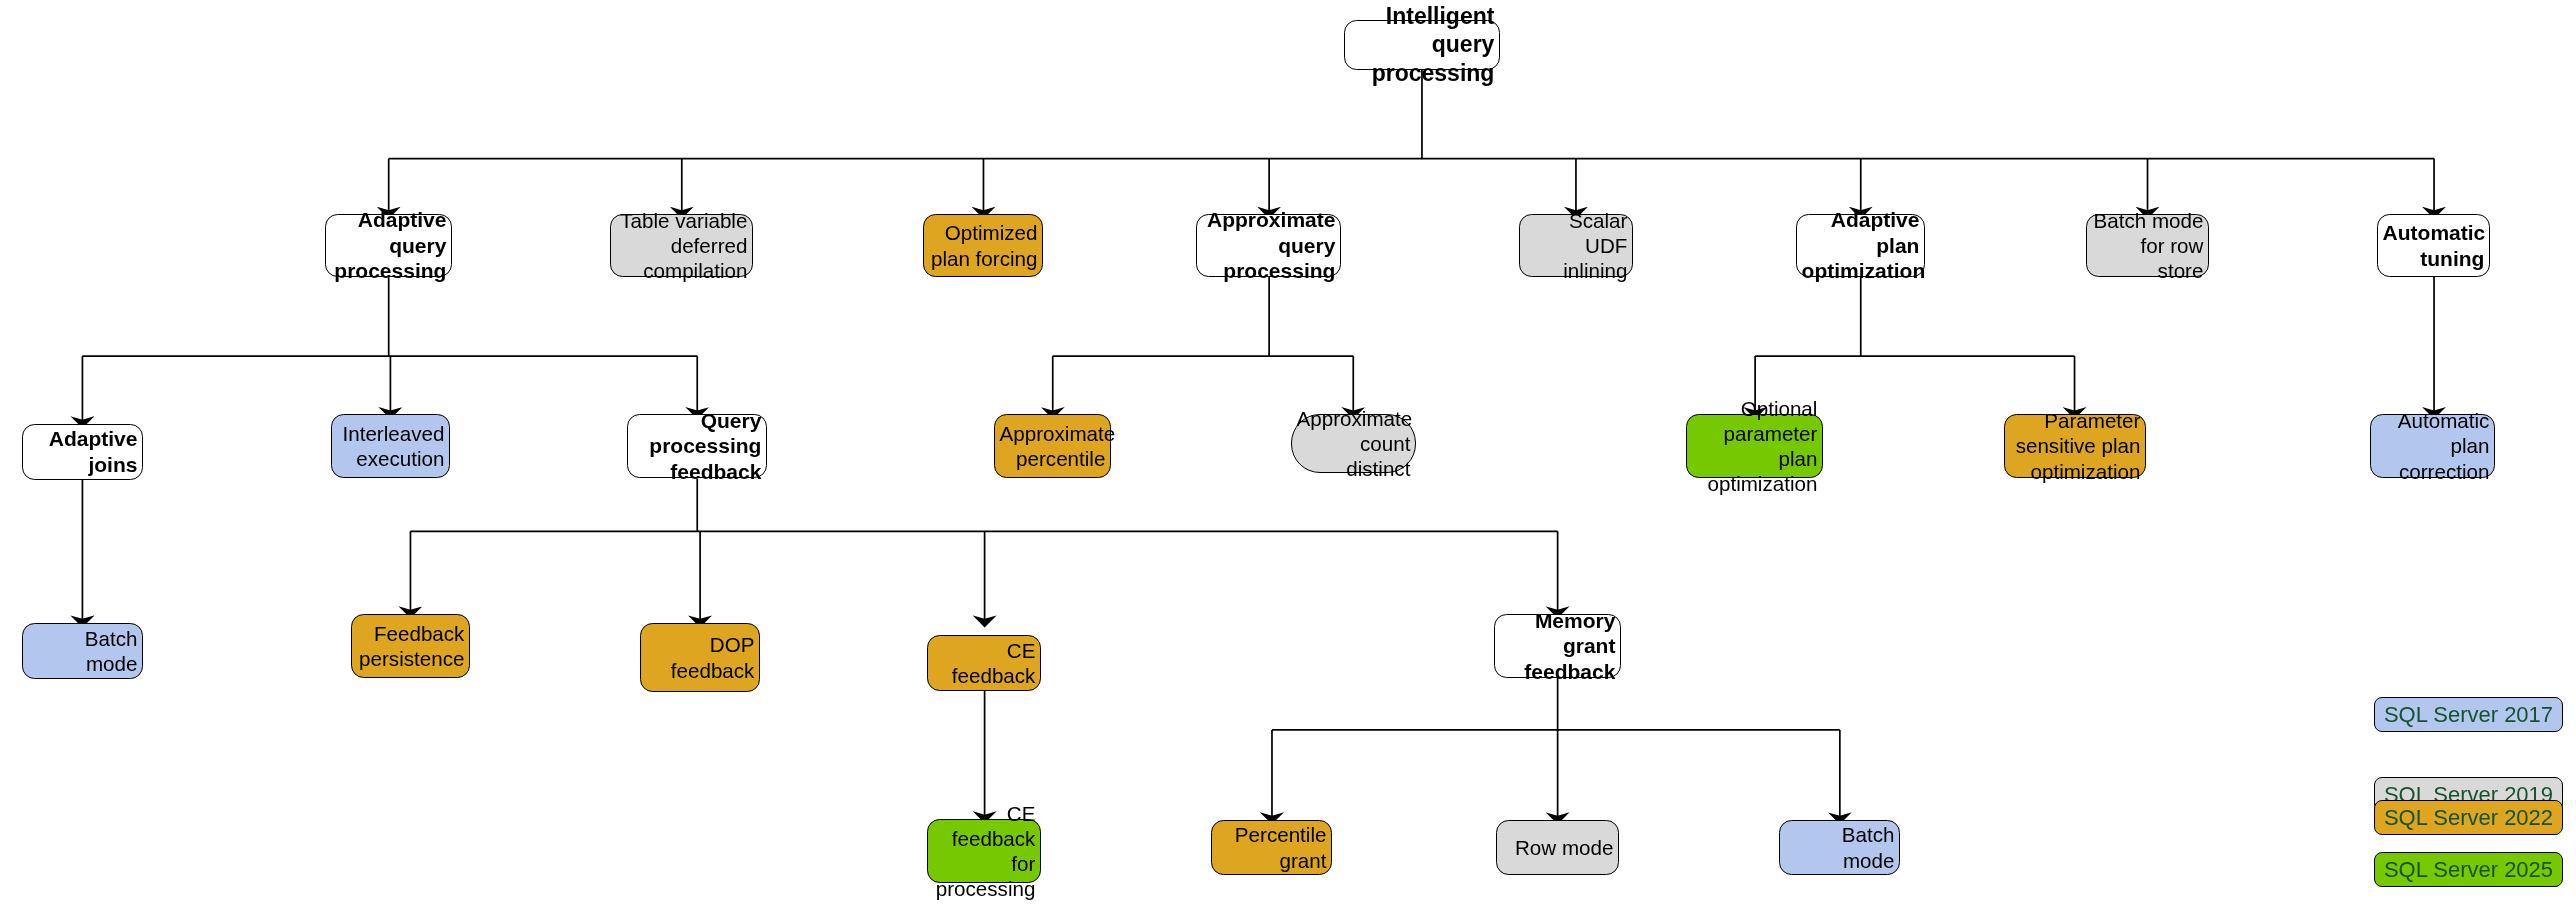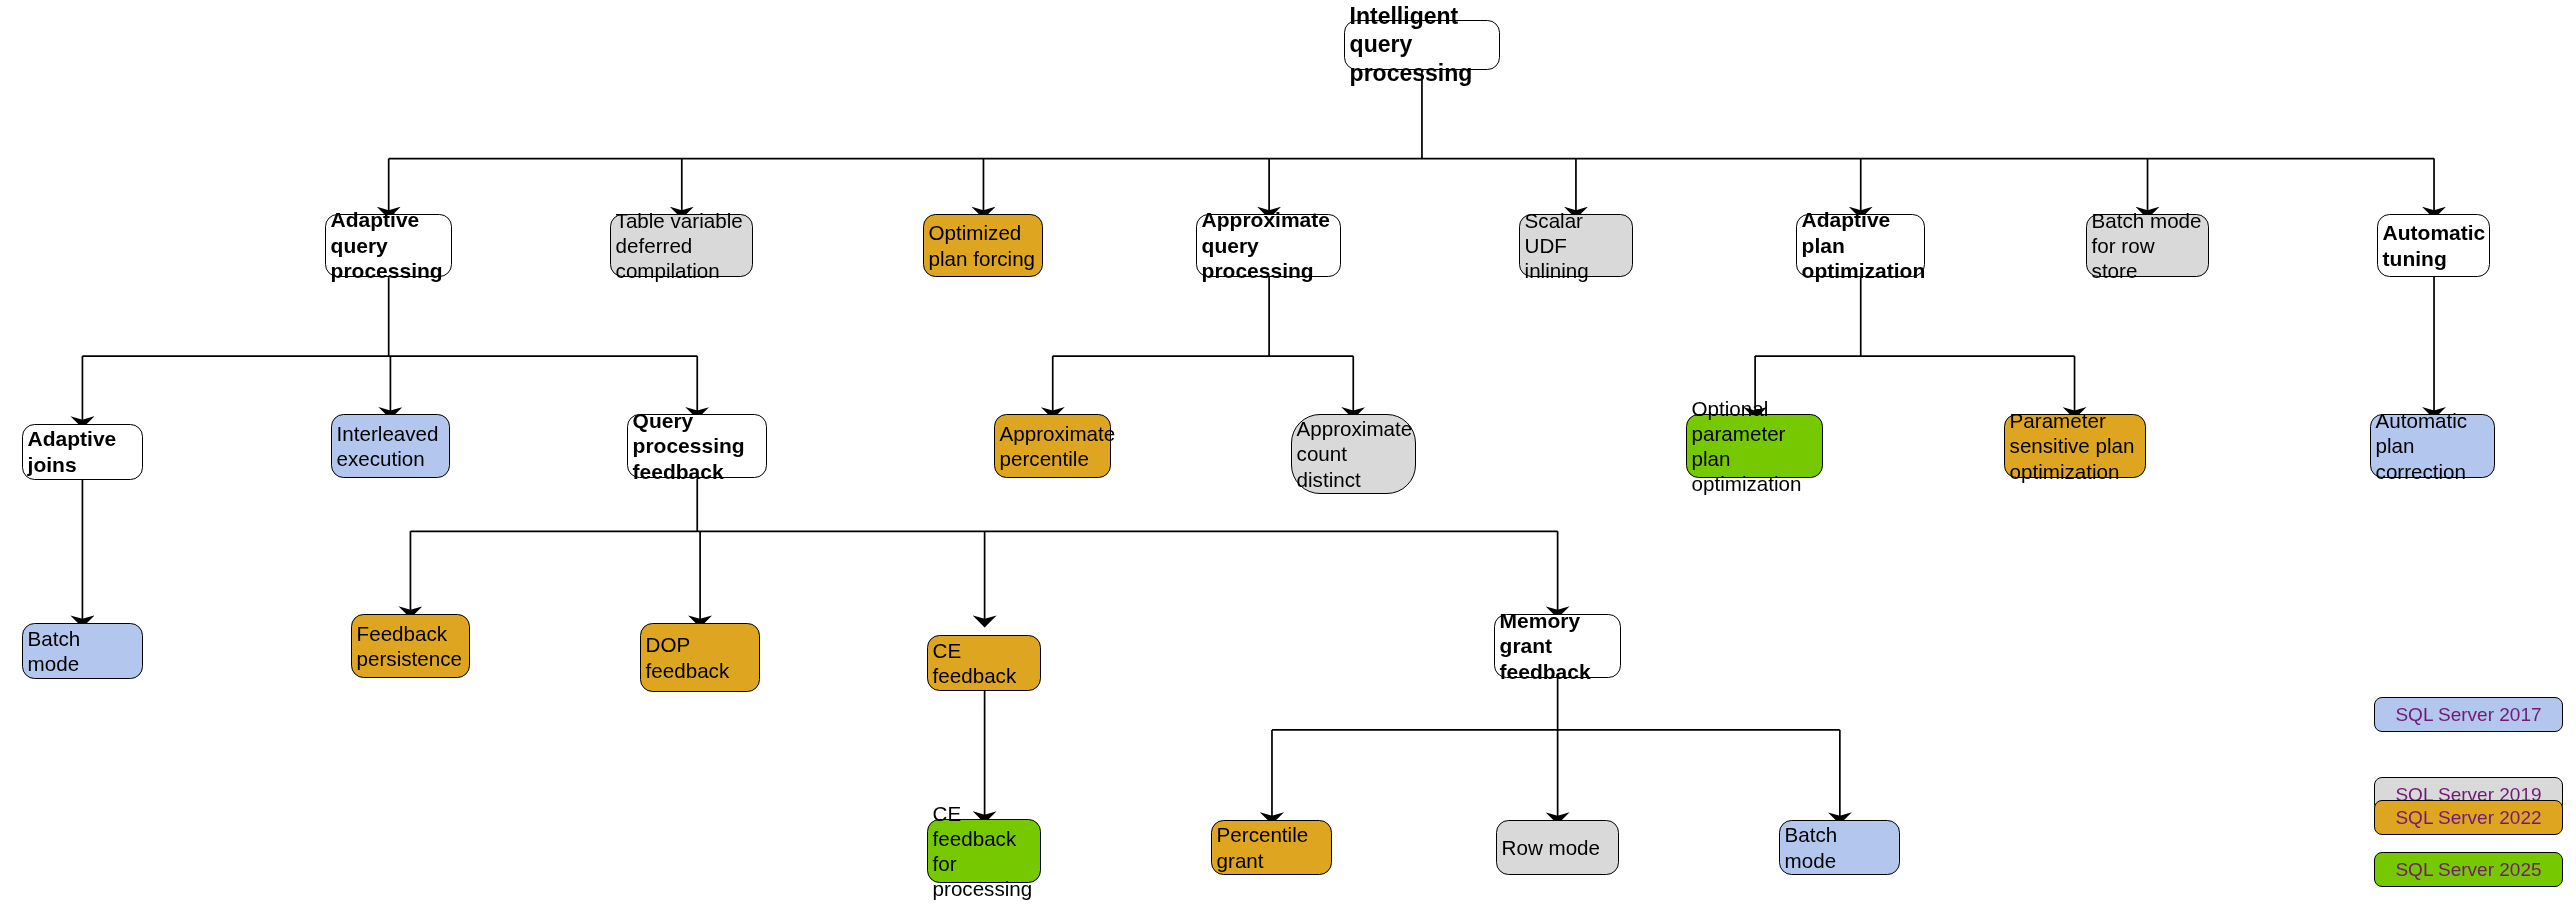--- a/index.html
+++ b/index.html
@@ -2,35 +2,35 @@
 <html style="font-size:9.2px"><head>
 <meta charset="utf-8">
 <style>
   html,body{margin:0;padding:0;background:#ffffff;}
   body{width:2576px;height:916px;font-family:"Liberation Sans",sans-serif;overflow:hidden;}
   #stage{position:relative;width:2576px;height:916px;background:#fff;}
   svg.wires{position:absolute;left:0;top:0;width:2576px;height:916px;pointer-events:none;}
   .node{
     position:absolute;box-sizing:border-box;
     border:1.7px solid #000;border-radius:12.6px;background:#ffffff;
-    display:flex;align-items:center;justify-content:center;text-align:left;
+    display:flex;align-items:center;justify-content:center;text-align:right;
     color:#000;line-height:1.22;padding:2.3px 4.6px;
   }
   .node span{display:block;width:100%;}
   .n-root{font-weight:bold;font-size:23px;}
   .n-l1{font-weight:bold;font-size:21px;}
   .n-l2{font-size:20.6px;}
   .c-white{background:#ffffff;}
   .c-gray{background:#d9d9d9;}
   .c-amber{background:#dda520;}
   .c-blue{background:#b3c6ee;}
   .c-green{background:#76c900;}
   .legend-item{
     position:absolute;box-sizing:border-box;border:1.7px solid #000;border-radius:8px;
-    display:flex;align-items:center;justify-content:center;font-size:19px;color:#701a75;
+    display:flex;align-items:center;justify-content:center;font-size:22px;color:#14532d;
   }
 </style>
 </head>
 <body>
 
 <div id="stage">
   <svg class="wires" viewBox="0 0 4500 1600">
     <defs>
       <marker id="ah" markerWidth="12" markerHeight="14" refX="3" refY="7" orient="auto" markerUnits="strokeWidth">
         <path d="M0,0 L7,7 L0,14 L2,7 Z" fill="#000"></path>
@@ -110,21 +110,21 @@
       </div>
       <div class="node n-l2 c-blue" style="left: 331px; top: 414px; width: 119px; height: 64px;">
         <span>Interleaved execution</span>
       </div>
       <div class="node n-l1 c-white" style="left: 627px; top: 414px; width: 140px; height: 64px;">
         <span>Query processing feedback</span>
       </div>
       <div class="node n-l2 c-amber" style="left: 994px; top: 414px; width: 117px; height: 64px;">
         <span>Approximate percentile</span>
       </div>
-      <div class="node n-l2 c-gray" style="left: 1291px; top: 414px; width: 125px; height: 80px; border-radius: 29px;">
+      <div class="node n-l2 c-gray" style="left: 1291px; top: 414px; width: 125px; height: 59px; border-radius: 29px;">
         <span>Approximate count distinct</span>
       </div>
       <div class="node n-l2 c-green" style="left: 1686px; top: 414px; width: 137px; height: 64px;">
         <span>Optional parameter plan optimization</span>
       </div>
       <div class="node n-l2 c-amber" style="left: 2004px; top: 414px; width: 142px; height: 64px;">
         <span>Parameter sensitive plan optimization</span>
       </div>
       <div class="node n-l2 c-blue" style="left: 2370px; top: 414px; width: 125px; height: 64px;">
         <span>Automatic plan correction</span>

